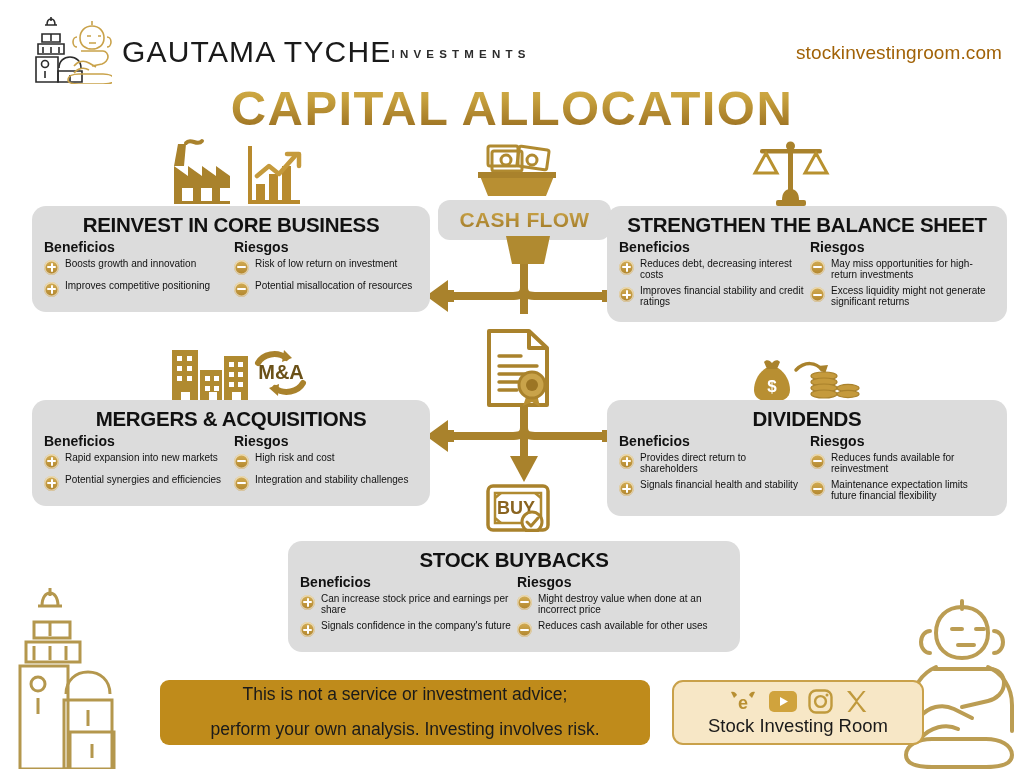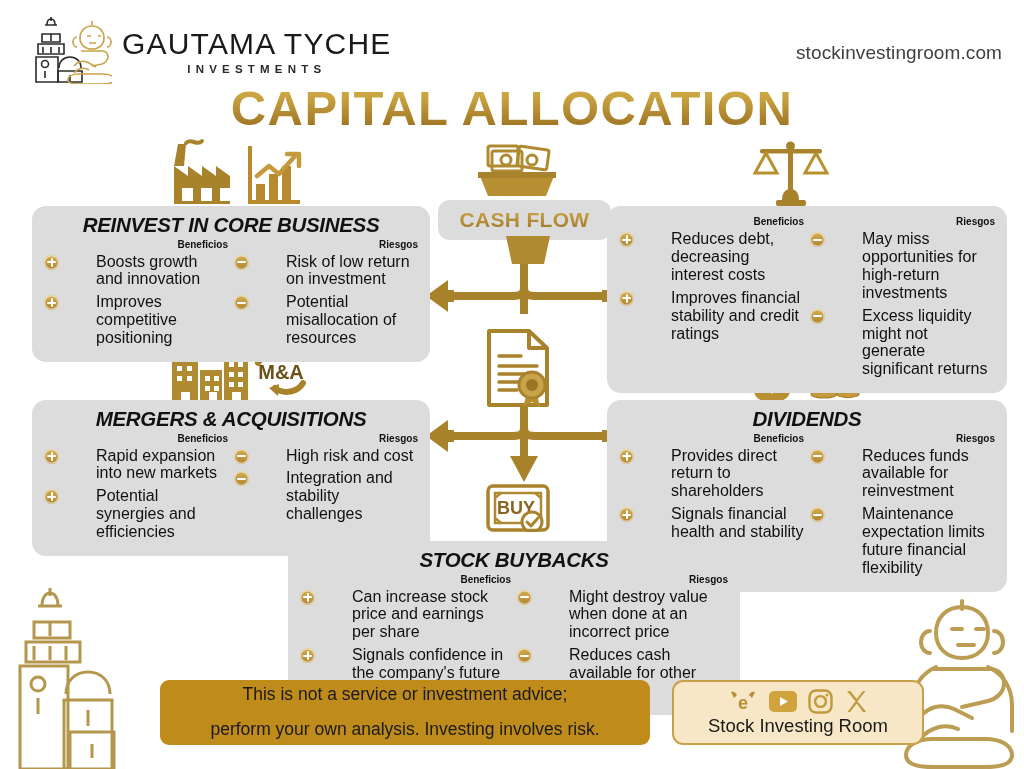--- a/index.html
+++ b/index.html
@@ -13,71 +13,71 @@
   .stage { position: absolute; inset: 0; }
 
   
   .deco { position: absolute; opacity: .85; pointer-events: none; }
   .deco-temple { left: 8px; bottom: 0px; width: 120px; height: 195px; }
   .deco-buddha { right: 2px; bottom: 0px; width: 130px; height: 180px; }
 
   
   .logo-wrap { position: absolute; left: 30px; top: 12px; display: flex; align-items: center; gap: 10px; }
   .logo-mark { width: 82px; height: 72px; }
-  .logo-text { display: flex; flex-direction: column; align-items: center; margin-top: 8px; }
+  .logo-text { display: flex; flex-direction: row; align-items: center; margin-top: 8px; }
   .logo-name {
     font-size: 30px; letter-spacing: 1.2px; color: #1a1a1a;
     font-family: "Liberation Sans", sans-serif; font-weight: 400; line-height: 1;
   }
   .logo-sub {
     font-size: 11.5px; letter-spacing: 5.2px; color: #2b2b2b; margin-top: 4px;
     font-weight: 600;
   }
   .site-url {
     position: absolute; right: 22px; top: 42px;
-    font-size: 19px; color: #404040; letter-spacing: .1px;
+    font-size: 19px; color: #a16207; letter-spacing: .1px;
   }
   .main-title {
     position: absolute; left: 0; right: 0; top: 80px; text-align: center;
     font-size: 49px; font-weight: 700; letter-spacing: 1.4px;
     background: linear-gradient(180deg,#d3b04a 0%, #c9a33f 30%, #a67c28 75%, #8a6420 100%);
     -webkit-background-clip: text; background-clip: text; color: transparent;
     font-family: "Liberation Sans", sans-serif;
   }
 
   
   .card {
     position: absolute;
     background: #dcdcdc;
     border-radius: 14px;
     padding: 8px 12px 10px 12px;
   }
   .card-title {
     text-align: center; font-size: 20.5px; font-weight: 700; color: #111;
-    letter-spacing: -.3px; line-height: 1.1; white-space: nowrap; font-style: italic;
+    letter-spacing: -.3px; line-height: 1.1; white-space: nowrap;
   }
   .cols { display: flex; gap: 6px; margin-top: 2px; }
   .col { flex: 1 1 50%; min-width: 0; }
   .col-head {
-    text-align: right; font-size: 10px; font-weight: 700; color: #111;
+    text-align: left; font-size: 14px; font-weight: 700; color: #111;
     margin-bottom: 3px;
   }
   .pt { display: flex; gap: 6px; align-items: flex-start; margin-bottom: 5px; }
   .bullet {
     flex: 0 0 auto; width: 15px; height: 15px; border-radius: 50%;
     margin-top: 2px; position: relative;
     background: linear-gradient(180deg,#d4ae55,#b0842c);
     box-shadow: inset 0 0 0 1.5px rgba(255,255,255,.55);
   }
   .bullet::before, .bullet::after {
     content: ""; position: absolute; background: #fff; border-radius: 1px;
   }
   .bullet::before { left: 3px; right: 3px; top: 6.6px; height: 2px; }
   .bullet.plus::after { top: 3px; bottom: 3px; left: 6.6px; width: 2px; }
-  .pt-text { font-size: 16px; line-height: 1.12; color: #111; margin-left: 31px; }
+  .pt-text { font-size: 10px; line-height: 1.12; color: #111; }
 
   
   #card-reinvest { left: 32px; top: 206px; width: 398px; }
   #card-balance  { left: 607px; top: 206px; width: 400px; }
   #card-ma       { left: 32px; top: 400px; width: 398px; }
   #card-div      { left: 607px; top: 400px; width: 400px; }
   #card-buy      { left: 288px; top: 541px; width: 452px; }
 
   
   .topicon { position: absolute; }
@@ -335,20 +335,21 @@
         </div>
         <div class="pt">
           <span class="bullet"></span>
           <span class="pt-text">Potential misallocation of resources</span>
         </div>
       </div>
     </div>
   </div>
 
   <div class="card" id="card-balance">
+    <div class="card-title">STRENGTHEN THE BALANCE SHEET</div>
     <div class="cols">
       <div class="col">
         <div class="col-head">Beneficios</div>
         <div class="pt">
           <span class="bullet plus"></span>
           <span class="pt-text">Reduces debt, decreasing interest costs</span>
         </div>
         <div class="pt">
           <span class="bullet plus"></span>
           <span class="pt-text">Improves financial stability and credit ratings</span>

